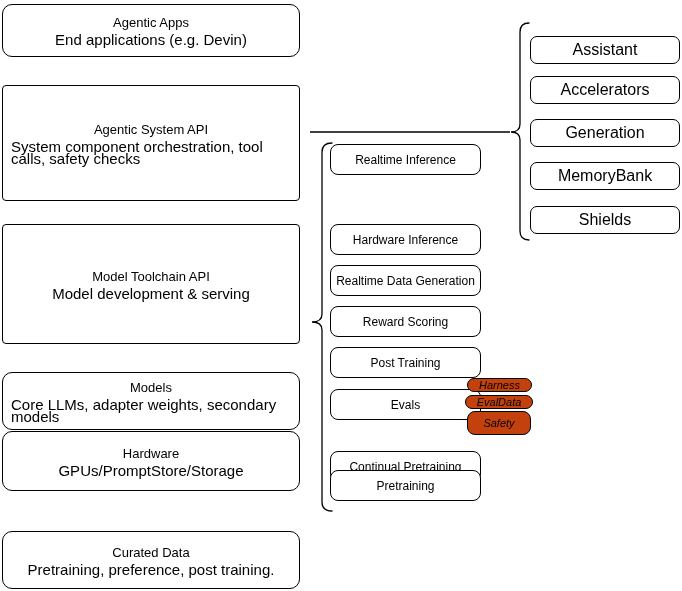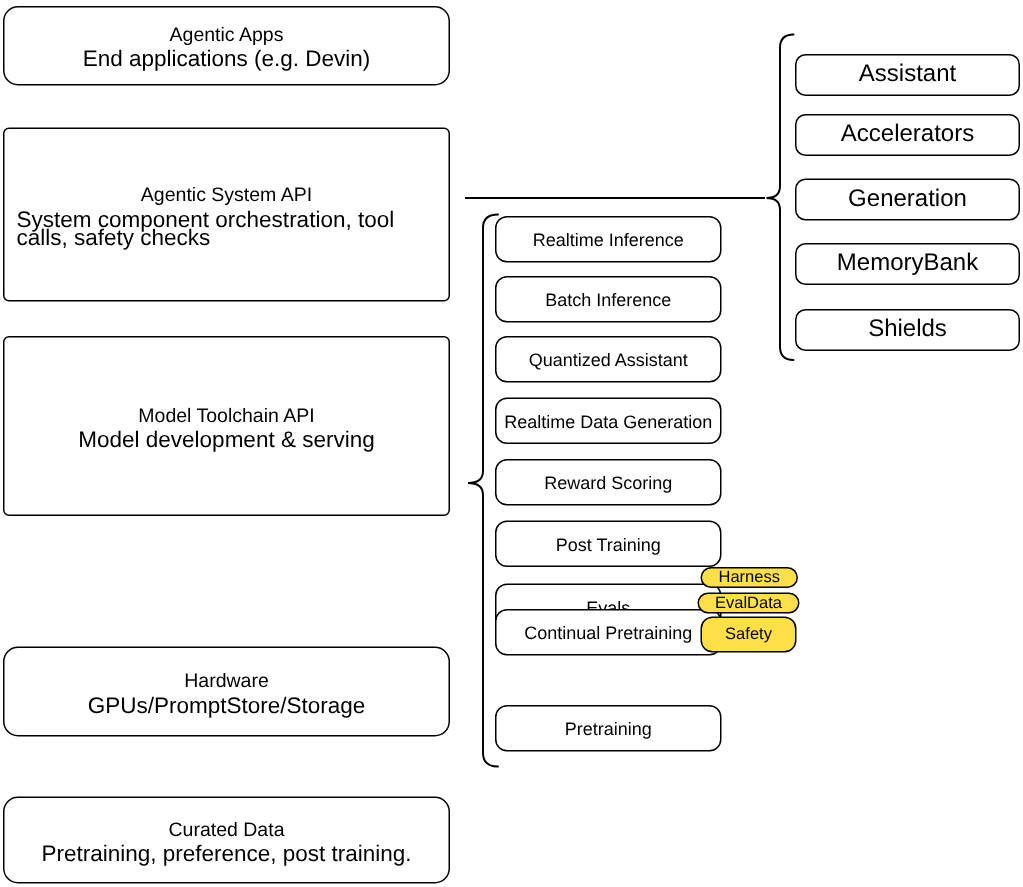--- a/index.html
+++ b/index.html
@@ -48,29 +48,30 @@
 
   
   .right-node {
     left: 530px; width: 150px; height: 28px;
     border-radius: 7px; font-size: 16px;
   }
 
   
   .pill {
     position: absolute;
-    background: #fde047;
+    background: #c2410c;
     border: 1.2px solid #000000;
     border-radius: 8px;
     display: flex;
     align-items: center;
     justify-content: center;
     font-size: 11px;
     line-height: 11px;
     z-index: 3;
+    font-style: italic;
   }
 </style>
 </head>
 <body>
 
 <div class="canvas">
 
   <svg class="wires" viewBox="0 0 682 591">
 
     <path d="M310 132 L510 132" fill="none" stroke="#000" stroke-width="1.3"></path>
@@ -88,53 +89,54 @@
   <div class="node left-node r-large" style="top:85px;height:116px">
     <div class="title">Agentic System API</div>
     <div class="subtitle">System component orchestration, tool calls, safety checks</div>
   </div>
 
   <div class="node left-node r-large" style="top:224px;height:120px">
     <div class="title">Model Toolchain API</div>
     <div class="subtitle">Model development &amp; serving</div>
   </div>
 
+  <div class="node left-node r-small" style="top:372px;height:58px">
+    <div class="title">Models</div>
+    <div class="subtitle">Core LLMs, adapter weights, secondary models</div>
+  </div>
 
   <div class="node left-node r-small" style="top:431px;height:60px">
     <div class="title">Hardware</div>
     <div class="subtitle">GPUs/PromptStore/Storage</div>
   </div>
 
   <div class="node left-node r-small" style="top:531px;height:58px">
     <div class="title">Curated Data</div>
     <div class="subtitle">Pretraining, preference, post training.</div>
   </div>
 
   <div class="node mid-node" style="top:144px">
     <span>Realtime Inference</span>
   </div>
-  <div class="node mid-node" style="top:184px">
-    <span>Batch Inference</span>
-  </div>
   <div class="node mid-node" style="top:224px">
-    <span>Quantized Assistant</span>
+    <span>Hardware Inference</span>
   </div>
   <div class="node mid-node" style="top:265px">
     <span>Realtime Data Generation</span>
   </div>
   <div class="node mid-node" style="top:347px">
     <span>Post Training</span>
   </div>
   <div class="node mid-node" style="top:306px">
     <span>Reward Scoring</span>
   </div>
   <div class="node mid-node" style="top:389px">
     <span>Evals</span>
   </div>
-  <div class="node mid-node" style="top:406px">
+  <div class="node mid-node" style="top:451px">
     <span>Continual Pretraining</span>
   </div>
   <div class="node mid-node" style="top:470px">
     <span>Pretraining</span>
   </div>
 
   <div class="pill" style="left:467px;top:378px;width:65px;height:14px">
     <span>Harness</span>
   </div>
   <div class="pill" style="left:465px;top:395px;width:68px;height:14px">

